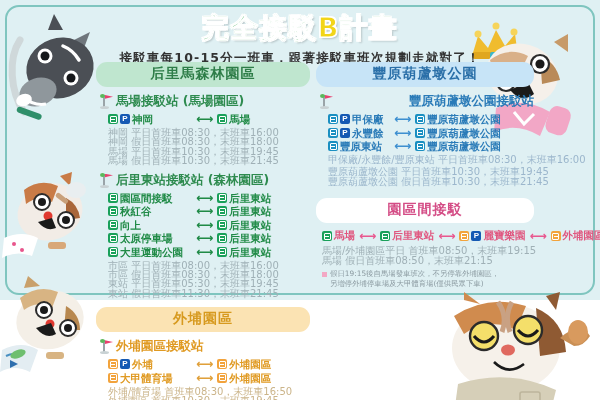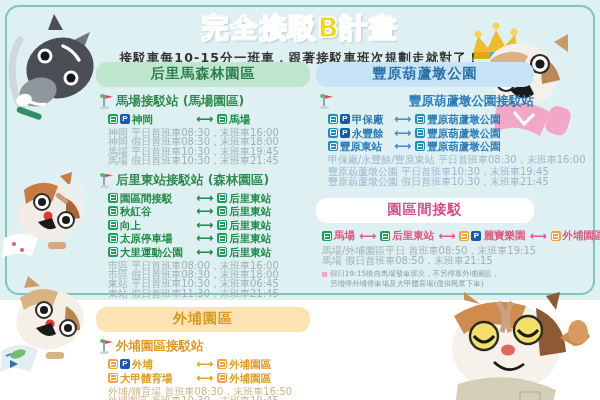--- a/index.html
+++ b/index.html
@@ -317,21 +317,21 @@
           <span class="arrow a-green">⟷</span>
           <span class="side">
             <span class="bdg bdg-bus"></span>
             <span>后里東站</span>
           </span>
         </div>
       </div>
       <div class="notes">
         <div class="note">市區 平日首班車08:00，末班車16:00</div>
         <div class="note">市區 假日首班車08:30，末班車18:00</div>
-        <div class="note">東站 平日首班車10:30，末班車06:45</div>
+        <div class="note">東站 平日首班車05:30，末班車19:45</div>
         <div class="note">東站 假日首班車11:30，末班車21:45</div>
       </div>
     </div>
 
     <div style="margin-top:9px;">
       <div class="sec-head head-orange">外埔園區</div>
       <div class="grp">
         <div class="grp-title t-orange">
           <span class="flag">
               <i></i>

